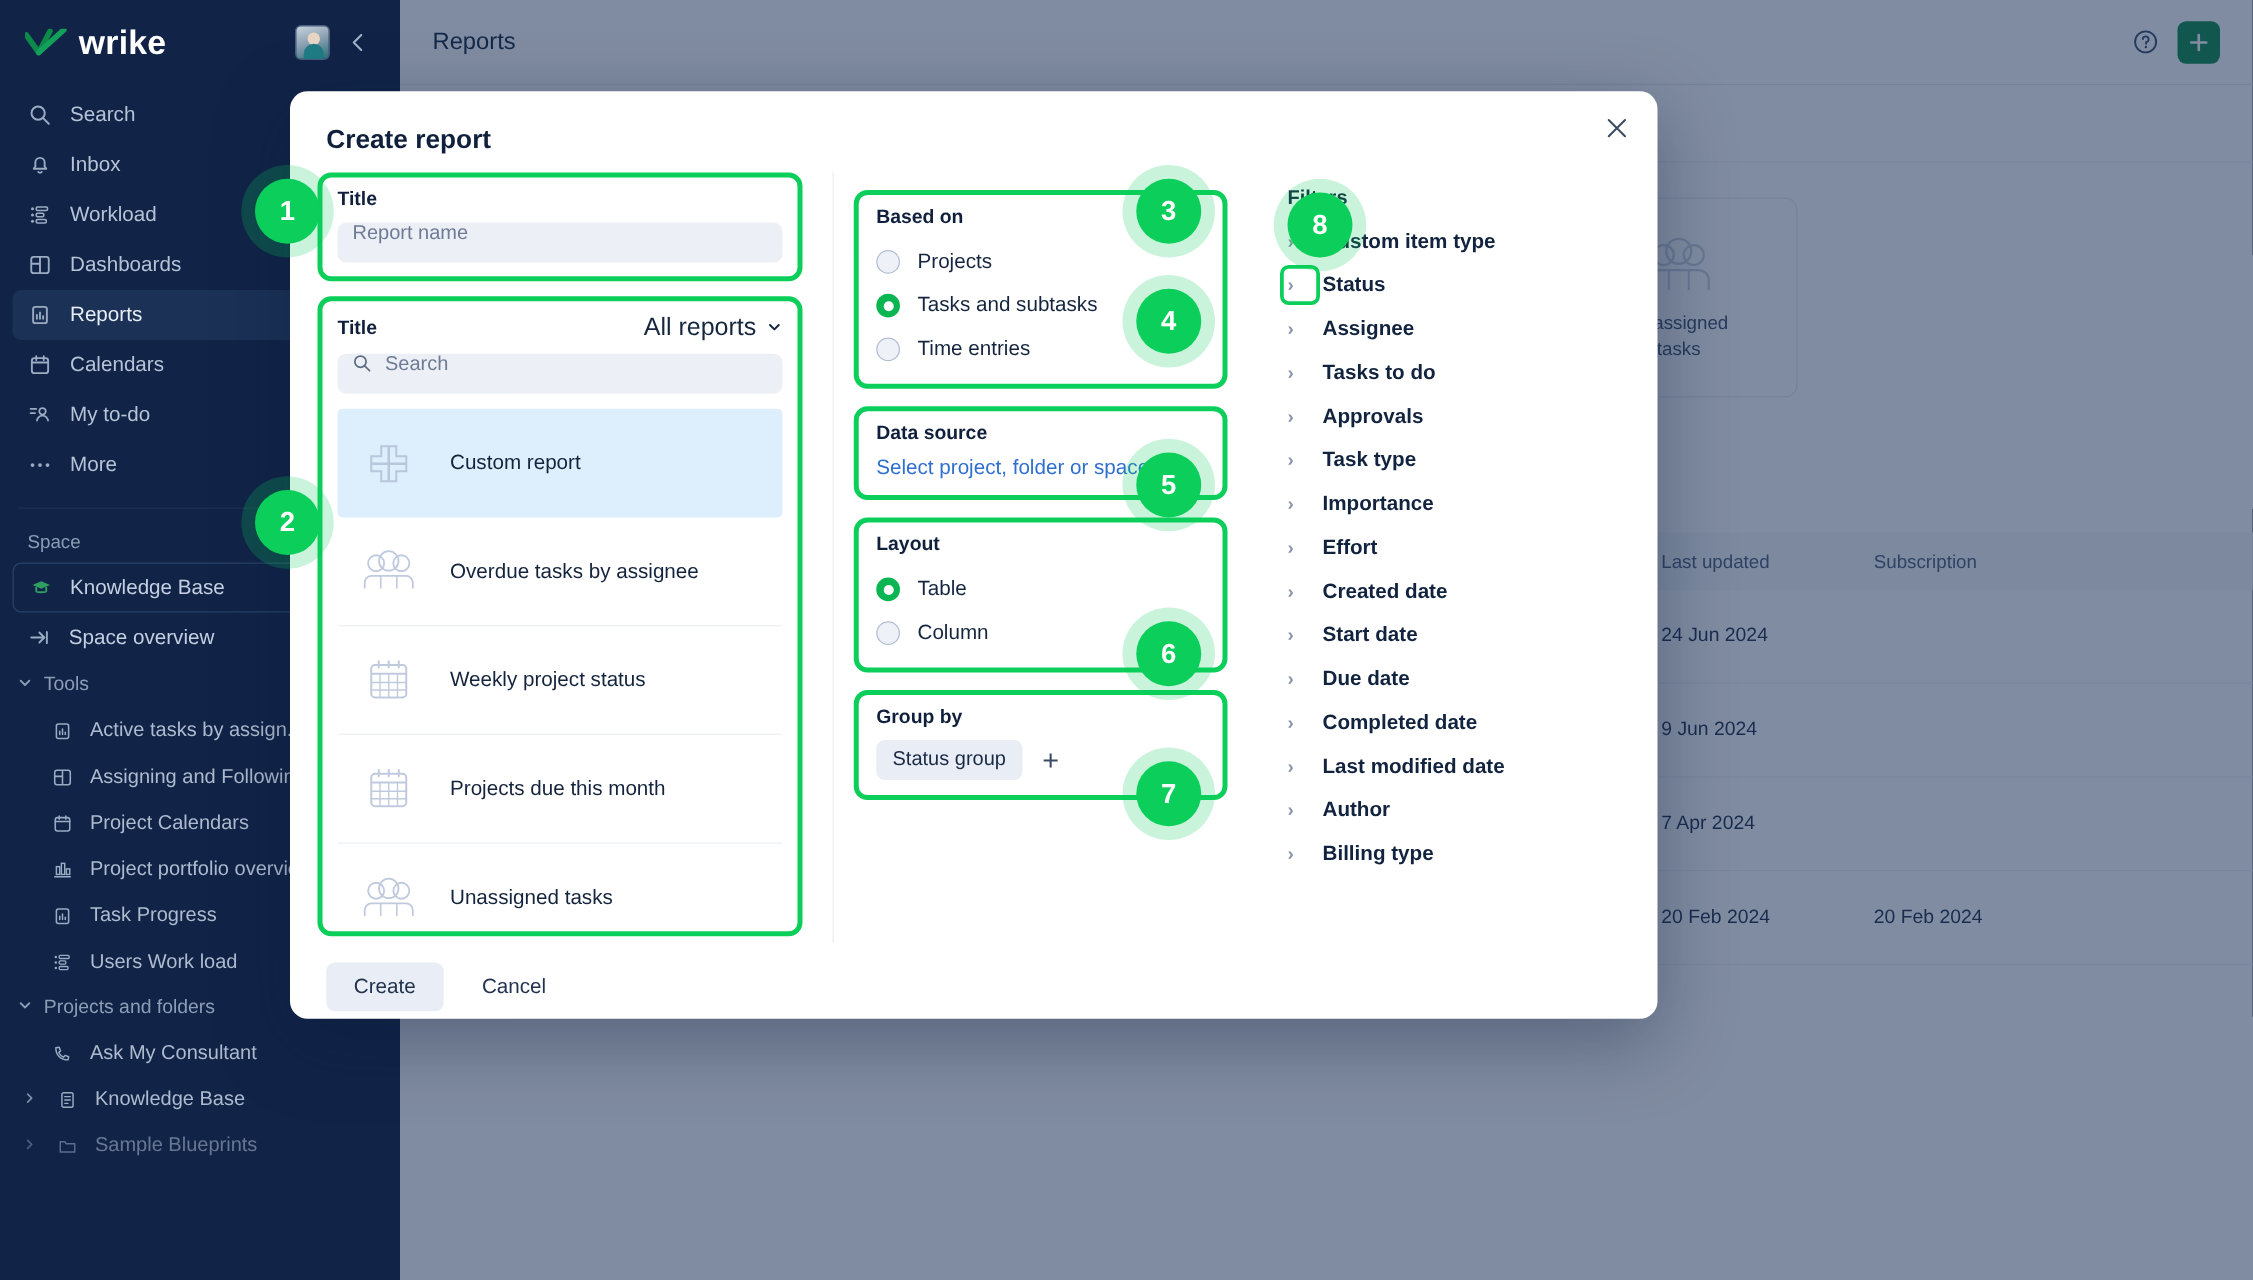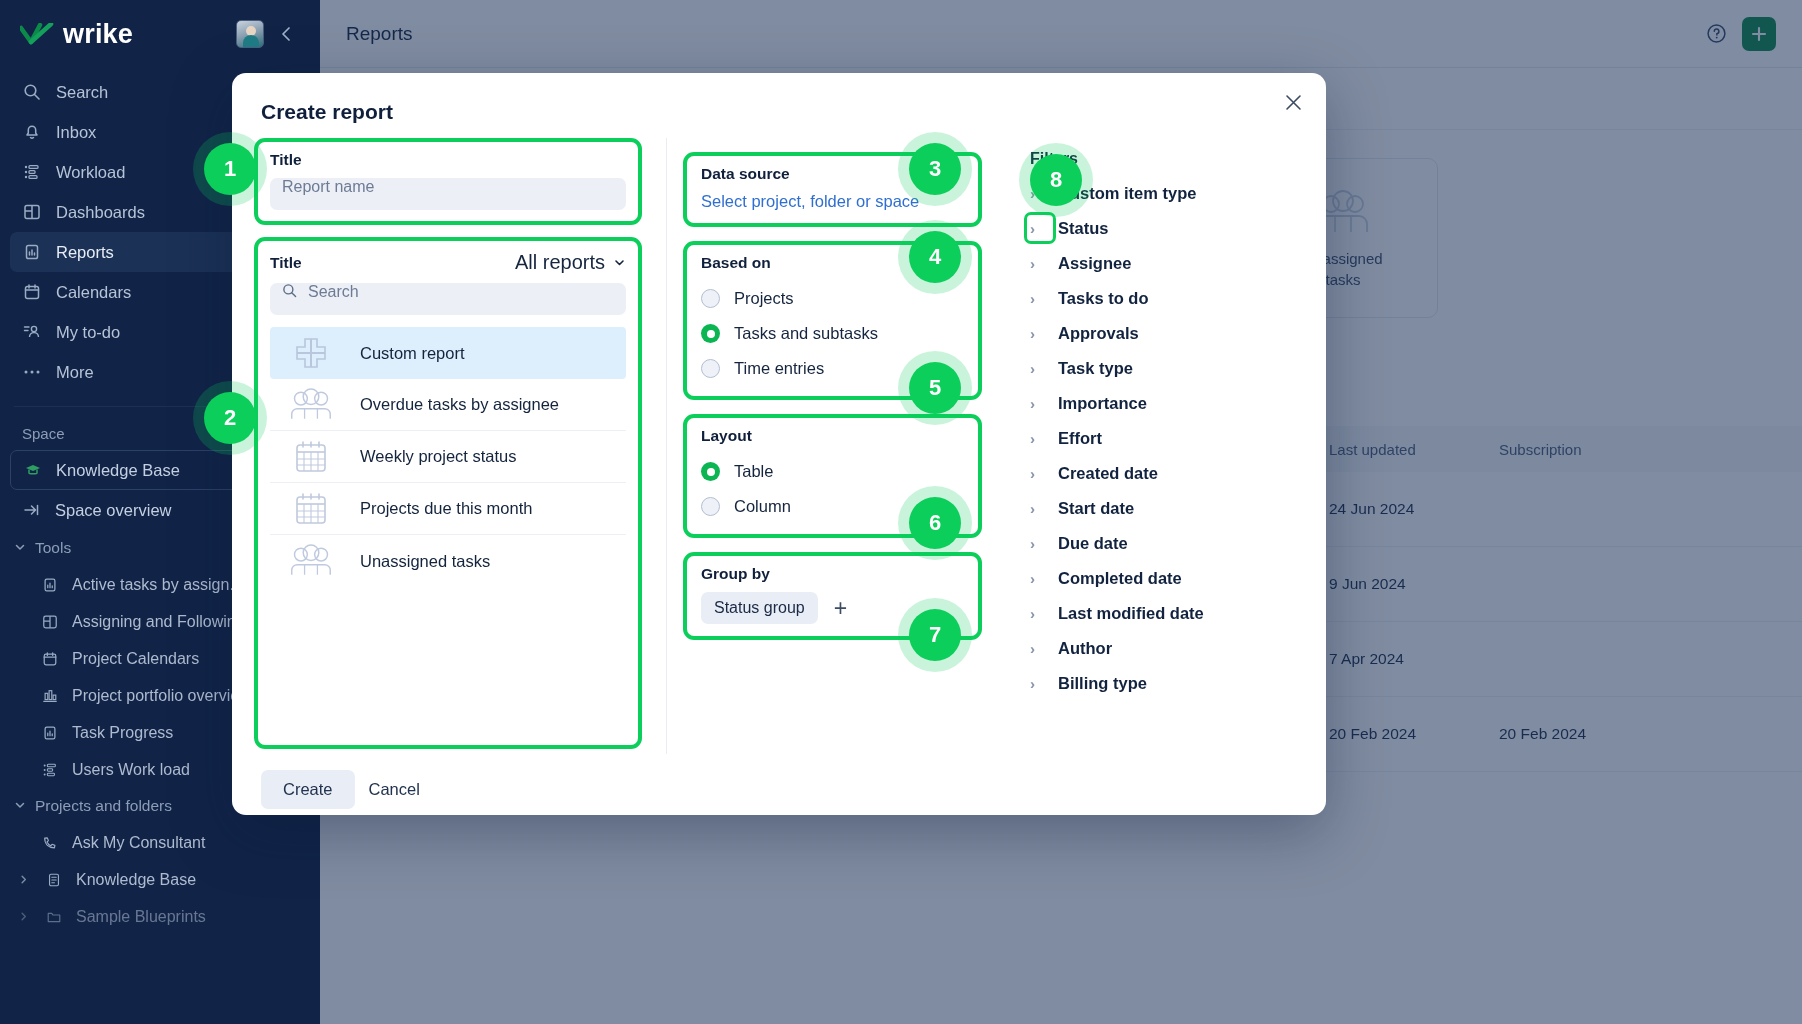--- a/index.html
+++ b/index.html
@@ -160,21 +160,21 @@
     background:#eceff6; border-radius: 7px; height: 32px;
     display:flex; align-items:flex-start; padding: 0 12px;
     color:#6d7c94; font-size: 16px;
   }
   .type-head { display:flex; align-items:center; justify-content:space-between; }
   .type-select { display:flex; align-items:center; gap:8px; font-size:20px; color:#16263f; cursor:pointer;}
   .search-inp { margin-top: 9px; gap: 11px; }
   .type-list { margin-top: 12px; }
   .type-row {
     display:flex; align-items:center; gap: 26px;
-    height: 52px; padding: 0 8px 0 18px; font-size: 16.5px; color:#14243d;
+    height: 87px; padding: 0 8px 0 18px; font-size: 16.5px; color:#14243d;
     border-bottom:1px solid #eceff4; cursor:pointer;
   }
   .type-row.selected { background:#ddeefc; border-bottom:none; border-radius: 4px;}
   .type-row:last-child { border-bottom:none; }
   .ticon { width: 46px; height: 44px; flex:0 0 46px; display:flex; align-items:center; justify-content:center; color:#c4cde0;}
 
   .loc-row { display:flex; align-items:center; gap: 16px; font-size:16.5px; color:#15253f; }
   .home-ic { width: 26px; height: 26px; color:#54a053; }
   .qmark {
     width: 17px; height: 17px; border-radius:50%; border:1.6px solid #5d6d86;
@@ -207,21 +207,21 @@
     display:flex; align-items:center; gap: 18px; height: 35px;
     font-size:16.5px; font-weight:700; color:#12233f; padding-left: 14px; cursor:pointer;
   }
   .fchev { color:#8794ab; font-size: 15px; width: 10px; }
   .filter-row.boxed { position: relative; }
   .boxmark {
     position:absolute; left: 8px; top: 1px; width: 32px; height: 32px;
     border: 3px solid #0bcf5a; border-radius: 7px;
   }
 
-  #modal-footer { display:flex; align-items:flex-start; gap: 2px; padding: 16px 0 0 29px; }
+  #modal-footer { display:flex; align-items:flex-start; gap: 19px; padding: 16px 0 0 29px; }
   .btn-create {
     background:#e9edf5; color:#22334f; border-radius:7px;
     padding: 10px 22px; font-size: 16.5px; cursor:pointer;
   }
   .btn-cancel { color:#22334f; font-size:16.5px; padding: 10px 12px; cursor:pointer; }
 
   
   .badge {
     position:absolute; width: 52px; height: 52px; border-radius: 50%;
     background:#0bcf5a; color:#fff; font-size: 22px; font-weight:700;
@@ -666,39 +666,39 @@
               </span>
               <span>Unassigned tasks</span>
             </div>
           </div>
         </div>
       </div>
 
       <div class="col-mid">
 
 
-        <div class="fieldblock hl" style="margin-top:14px;padding:9px 14px 12px 14px">
-          <div class="field-label">Data source</div>
-          <div class="link">Select project, folder or space</div>
-        </div>
-
         <div class="fieldblock hl" style="margin-top:14px;padding:9px 14px 10px 14px">
           <div class="field-label">Based on</div>
           <div class="radio-row">
             <span class="radio"></span>
             <span>Projects</span>
           </div>
           <div class="radio-row">
             <span class="radio on"></span>
             <span>Tasks and subtasks</span>
           </div>
           <div class="radio-row">
             <span class="radio"></span>
             <span>Time entries</span>
           </div>
+        </div>
+
+        <div class="fieldblock hl" style="margin-top:14px;padding:9px 14px 12px 14px">
+          <div class="field-label">Data source</div>
+          <div class="link">Select project, folder or space</div>
         </div>
 
         <div class="fieldblock hl" style="margin-top:14px;padding:9px 14px 10px 14px">
           <div class="field-label">Layout</div>
           <div class="radio-row">
             <span class="radio on"></span>
             <span>Table</span>
           </div>
           <div class="radio-row">
             <span class="radio"></span>

